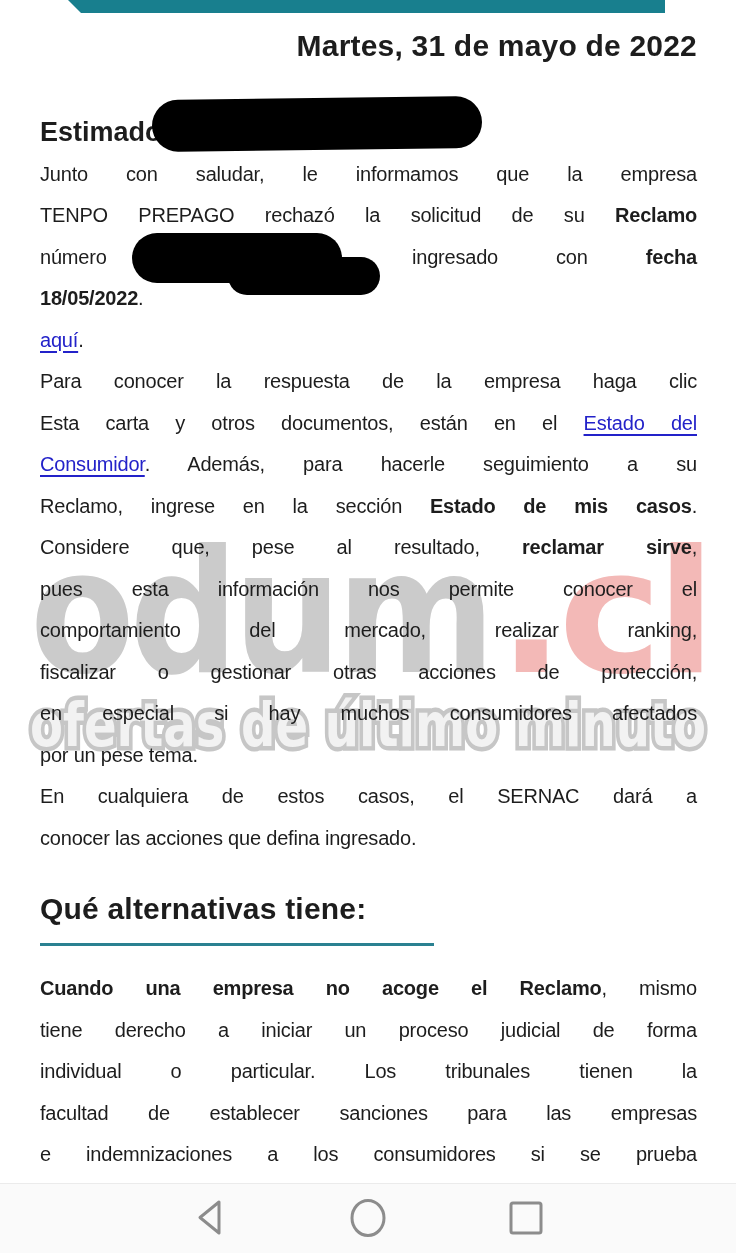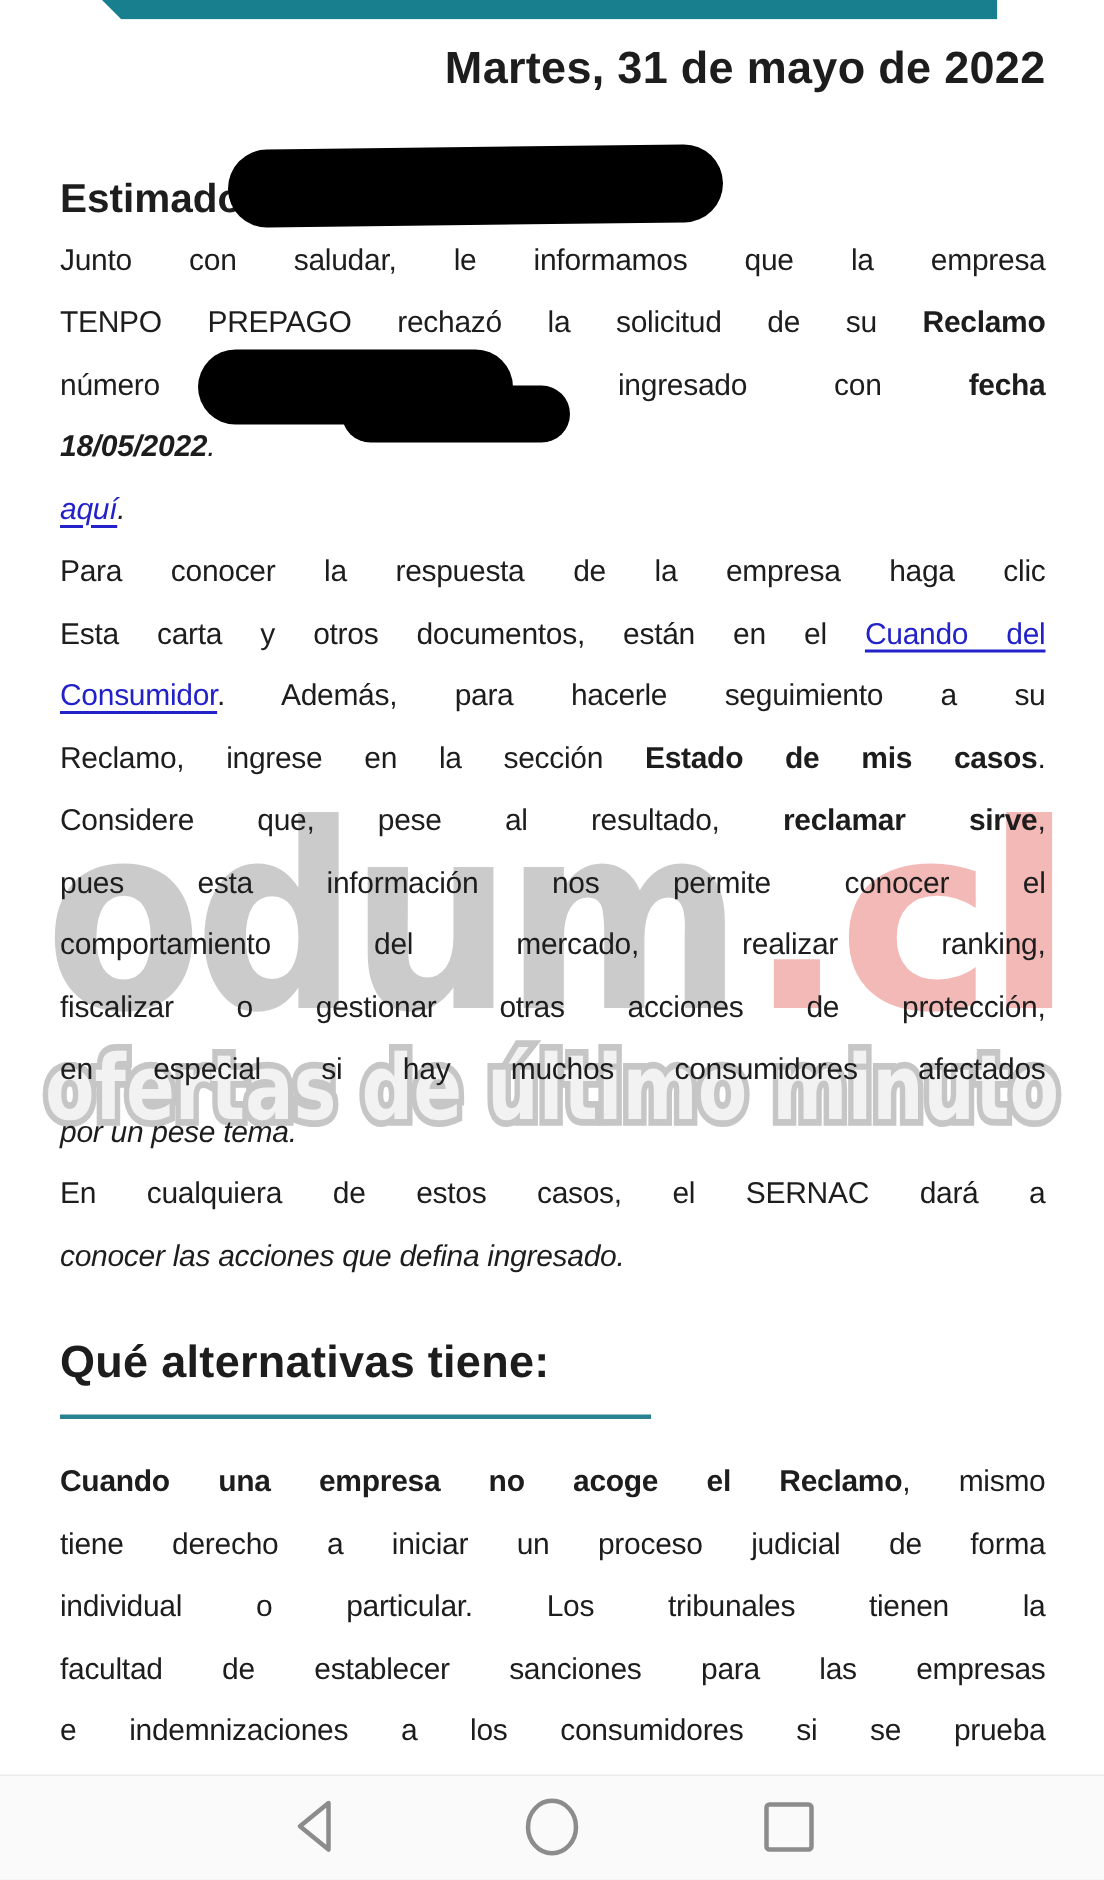--- a/index.html
+++ b/index.html
@@ -21,21 +21,21 @@
   .wm-tld{fill:#f3b9b7;}
   .wm-tag{font-family:"DejaVu Sans",sans-serif;font-weight:800;font-size:60px;
     fill:#f2f2f2;stroke:#c6c6c6;stroke-width:9px;paint-order:stroke;}
   
   .doc{position:absolute;left:0;top:0;width:736px;height:1253px;z-index:2;
     padding:26px 39px 14px 40px;box-sizing:border-box;}
   .date{font-size:30px;font-weight:700;line-height:40px;text-align:right;letter-spacing:0.2px;}
   .greeting{margin-top:46px;font-size:27px;font-weight:700;line-height:41.5px;}
   .ln{font-size:20px;line-height:41.5px;text-align:justify;text-align-last:justify;
     letter-spacing:-0.2px;}
-  .ln.left{text-align-last:left;font-style:italic;}
+  .ln.left{text-align-last:left;}
   .b{font-weight:700;}
   .lnk{color:#2322c9;text-decoration:underline;text-underline-offset:4px;cursor:pointer;}
   .sp{display:inline-block;width:242px;height:2px;}
   
   .redact1{position:absolute;left:152px;top:98px;width:330px;height:52px;background:#000;
     border-radius:27px;transform:rotate(-0.7deg);z-index:3;}
   .redact2{position:absolute;left:132px;top:231px;width:248px;height:64px;z-index:3;}
   .redact2::before{content:"";position:absolute;left:0;top:2px;width:210px;height:50px;
     background:#000;border-radius:25px;}
   .redact2::after{content:"";position:absolute;left:96px;top:26px;width:152px;height:38px;
@@ -80,21 +80,21 @@
       <div class="ln"><span>número</span><span class="sp"></span><span>, ingresado con </span><span class="b">fecha</span></div>
       <div class="ln left"><span class="b">18/05/2022</span><span>.</span></div>
     </div>
 
     <div>
       <div class="ln left"><span class="lnk">aquí</span><span>.</span></div>
       <div class="ln"><span>Para conocer la respuesta de la empresa haga clic</span></div>
     </div>
 
     <div>
-      <div class="ln"><span>Esta carta y otros documentos, están en el </span><span class="lnk">Cuando del</span></div>
+      <div class="ln"><span>Esta carta y otros documentos, están en el </span><span class="lnk">Estado del</span></div>
       <div class="ln"><span class="lnk">Consumidor</span><span>. Además, para hacerle seguimiento a su</span></div>
       <div class="ln"><span>Reclamo, ingrese en la sección </span><span class="b">Estado de mis casos</span><span>.</span></div>
     </div>
 
     <div>
       <div class="ln"><span>Considere que, pese al resultado, </span><span class="b">reclamar sirve</span><span>,</span></div>
       <div class="ln"><span>pues esta información nos permite conocer el</span></div>
       <div class="ln"><span>comportamiento del mercado, realizar ranking,</span></div>
       <div class="ln"><span>fiscalizar o gestionar otras acciones de protección,</span></div>
       <div class="ln"><span>en especial si hay muchos consumidores afectados</span></div>

